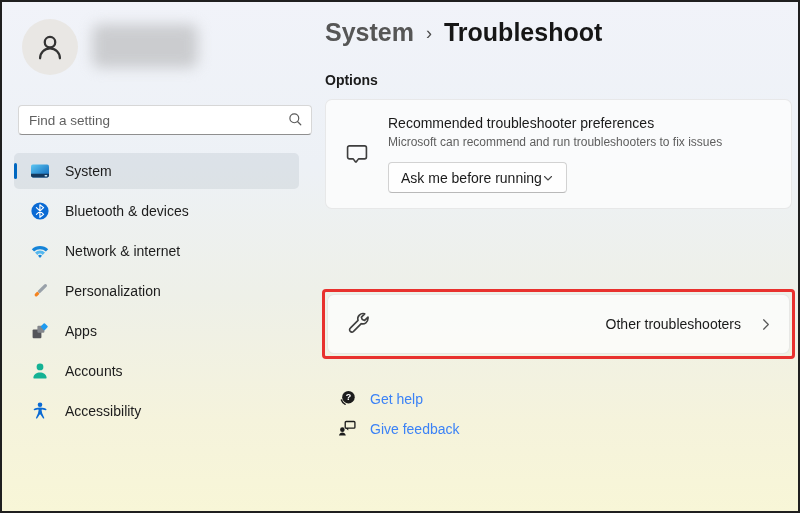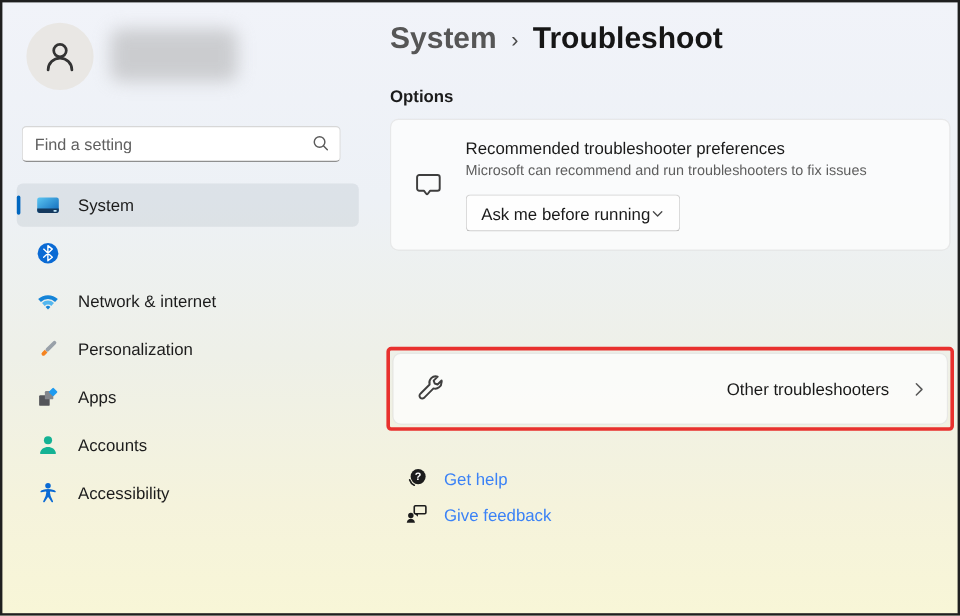--- a/index.html
+++ b/index.html
@@ -10,21 +10,21 @@
     background:linear-gradient(180deg,#f1f3f9 0%,#edf1f6 32%,#eef0e8 58%,#f5f3dc 82%,#f8f6d7 100%);
     position:relative; overflow:hidden;
     color:#1b1b1b;
   }
   
   .sidebar { position:absolute; left:0; top:0; width:310px; height:100%; }
   .avatar { position:absolute; left:20px; top:17px; width:56px; height:56px; border-radius:50%;
             background:#e9e7e4; display:flex; align-items:center; justify-content:center; cursor:pointer; }
   .blur-name { position:absolute; left:90px; top:22px; width:106px; height:44px;
                background:#bfc0c2; border-radius:8px; filter:blur(7px); opacity:.75; }
-  .search-wrap { position:absolute; left:16px; top:103px; width:266px; height:30px; }
+  .search-wrap { position:absolute; left:16px; top:103px; width:294px; height:30px; }
   .search-wrap input {
     width:100%; height:100%; border:1px solid #d7d7d7; border-bottom-color:#8f8f8f;
     border-radius:4px; background:#fff; padding:0 32px 0 10px; font-size:13.5px;
     font-family:"Liberation Sans", sans-serif; color:#1b1b1b; outline:none;
   }
   .search-wrap input::placeholder { color:#5f5f5f; }
   .search-icon { position:absolute; right:8px; top:6px; width:17px; height:17px; }
   .nav { position:absolute; left:12px; top:151px; width:285px; }
   .nav-item { position:relative; display:flex; align-items:center; height:36px; margin-bottom:4px;
               border-radius:5px; padding-left:16px; gap:15px; cursor:pointer; }
@@ -105,20 +105,21 @@
       <span class="nav-label">System</span>
     </div>
 
     <div class="nav-item">
       <span class="nav-ico">
         <svg viewBox="0 0 20 20">
           <circle cx="10" cy="10" r="8.6" fill="#0a6ad4"></circle>
           <path d="M6.4 6.6l7.2 6.8-3.7 2.9V3.7l3.7 2.9-7.2 6.8" stroke="#fff" stroke-width="1.15" fill="none" stroke-linejoin="round" stroke-linecap="round"></path>
         </svg>
       </span>
+      <span class="nav-label">Bluetooth &amp; devices</span>
     </div>
 
     <div class="nav-item">
       <span class="nav-ico">
         <svg viewBox="0 0 20 20">
           <path d="M1.8 8.2a12 12 0 0 1 16.4 0l-2.3 2.4a8.6 8.6 0 0 0-11.8 0z" fill="#1584d8"></path>
           <path d="M5 11.5a7.2 7.2 0 0 1 10 0l-2.3 2.4a3.9 3.9 0 0 0-5.4 0z" fill="#54b7ef"></path>
           <path d="M8 14.8a2.9 2.9 0 0 1 4 0l-2 2.1z" fill="#1584d8"></path>
         </svg>
       </span>

